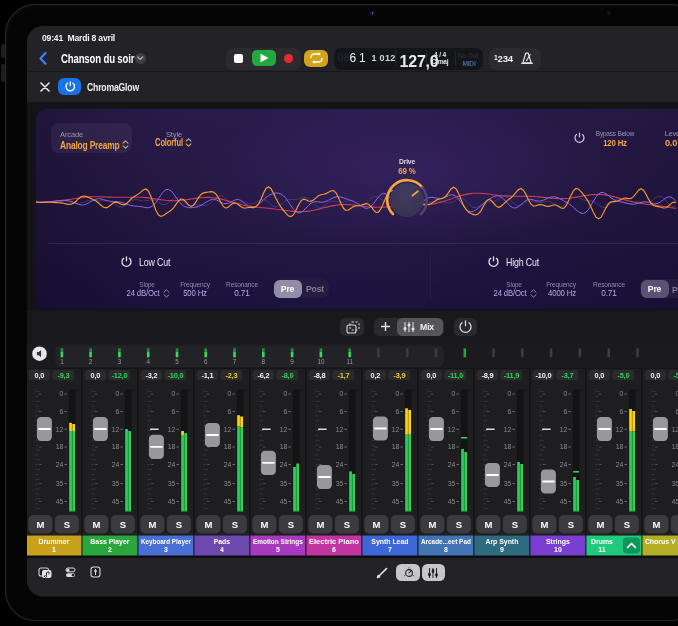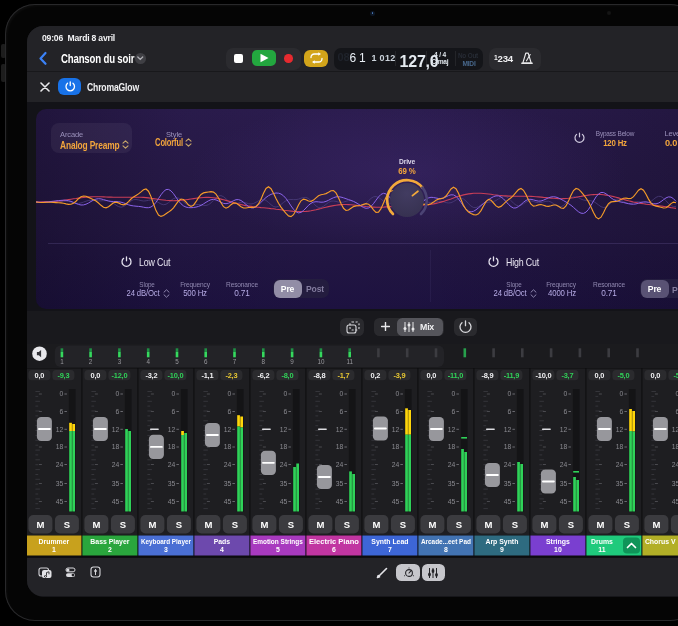--- a/index.html
+++ b/index.html
@@ -16,21 +16,21 @@
   <div class="abs" style="left:371.5px;top:12px;width:1.6px;height:1.6px;background:#4a7ab8;border-radius:50%"></div>
   <div class="abs" style="left:607px;top:11px;width:4px;height:4px;background:#151515;border-radius:50%"></div>
 
   <div class="abs" style="left:0;top:0;width:678px;height:626px;clip-path:inset(26px 0px 29.5px 27px round 16px 0 0 16px)">
     <div class="abs" style="left:27px;top:26px;width:651px;height:571px;background:#131318"></div>
 
     <div class="abs" style="left:27px;top:26px;width:651px;height:45.3px;background:#232327"></div>
     <div class="abs" style="left:27px;top:71.3px;width:651px;height:1px;background:#18181b"></div>
     <div class="abs" style="left:27px;top:72.3px;width:651px;height:29.7px;background:#232327"></div>
 
-    <div class="t" style="left:42px;top:32.5px;font-size:8.6px;font-weight:700;color:#f2f2f4">09:06</div>
+    <div class="t" style="left:42px;top:32.5px;font-size:8.6px;font-weight:700;color:#f2f2f4">09:41</div>
     <div class="t" style="left:67.5px;top:32.5px;font-size:8.6px;font-weight:600;color:#f2f2f4">Mardi 8 avril</div>
 
     <svg class="abs" style="left:38px;top:51px" width="10" height="15" viewBox="0 0 10 15">
         <path d="M7.5 2 L2.5 7.4 L7.5 12.8" stroke="#3b82f7" stroke-width="2.2" fill="none" stroke-linecap="round" stroke-linejoin="round"></path>
       </svg>
     <div class="t" style="left:60.5px;top:52.2px;font-size:12px;font-weight:700;color:#fff;transform-origin:0 50%;transform:scaleX(0.8)">Chanson du soir</div>
     <div class="abs" style="left:135.1px;top:53px;width:10.6px;height:10.6px;border-radius:50%;background:#3f3f44"></div>
     <svg class="abs" style="left:137.2px;top:55.7px" width="6.5" height="5">
         <path d="M0.8 1 L3.25 3.4 L5.7 1" stroke="#aeaeb4" stroke-width="1.3" fill="none" stroke-linecap="round"></path>
       </svg>

